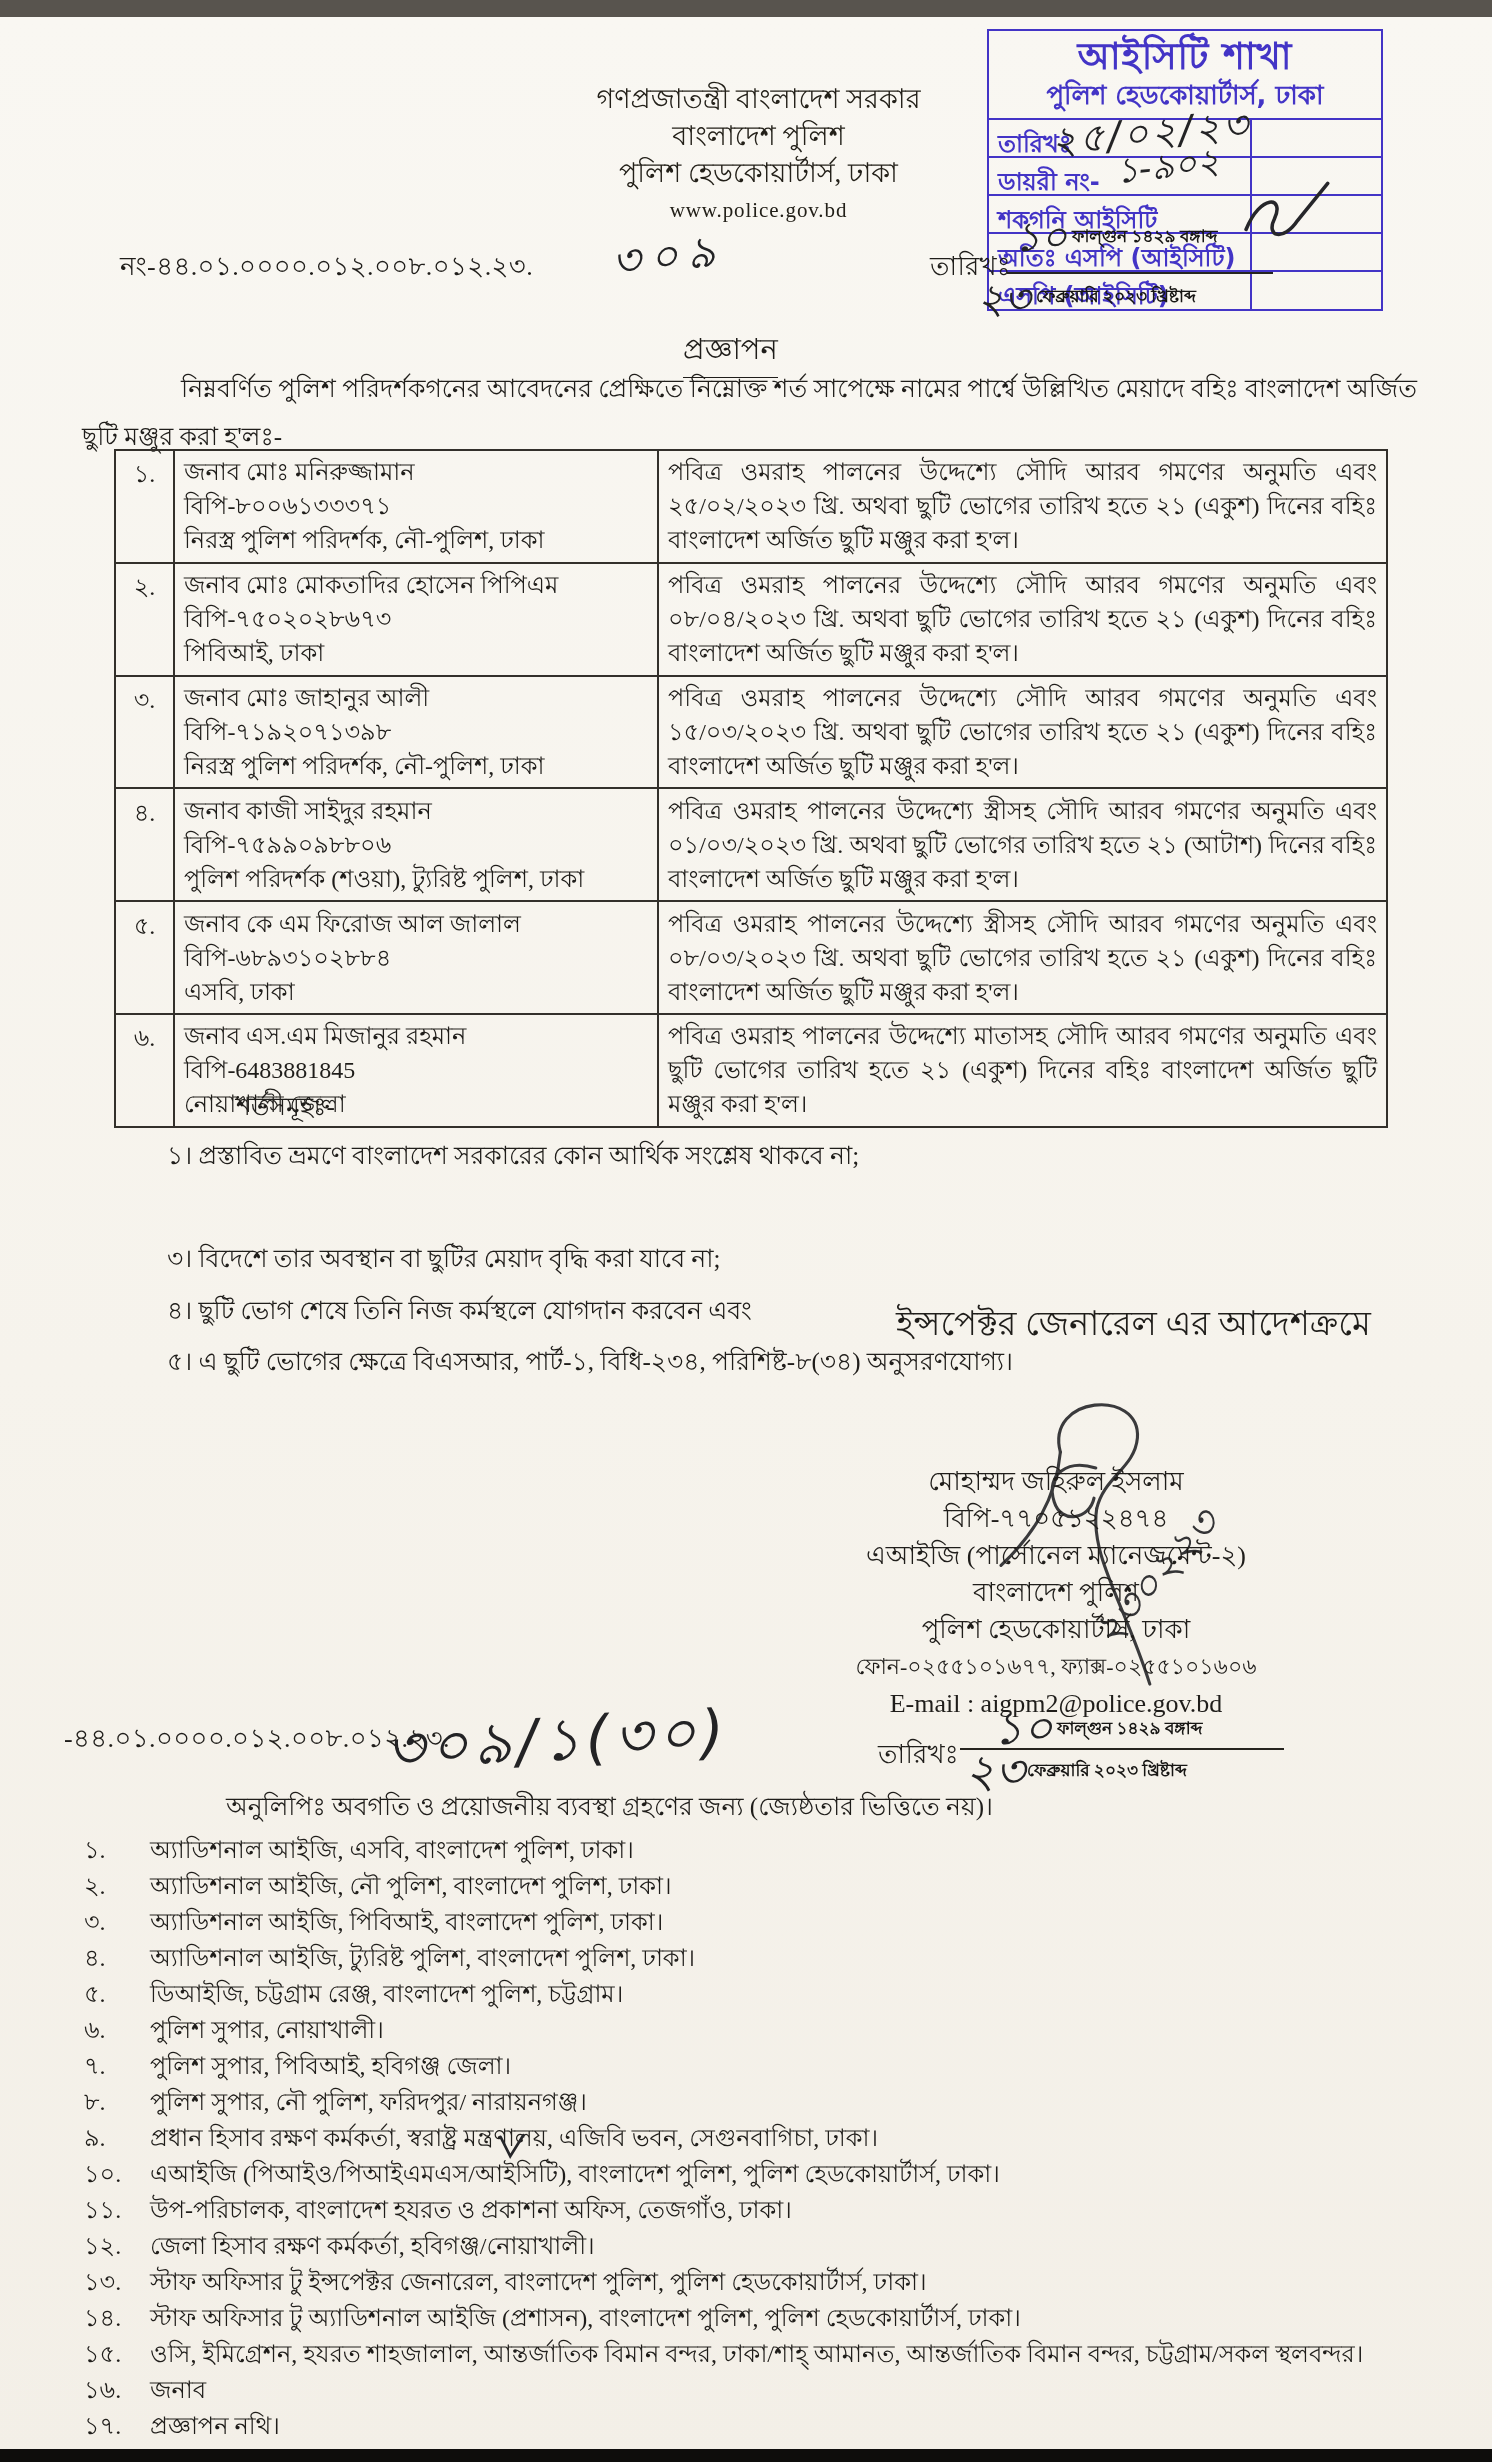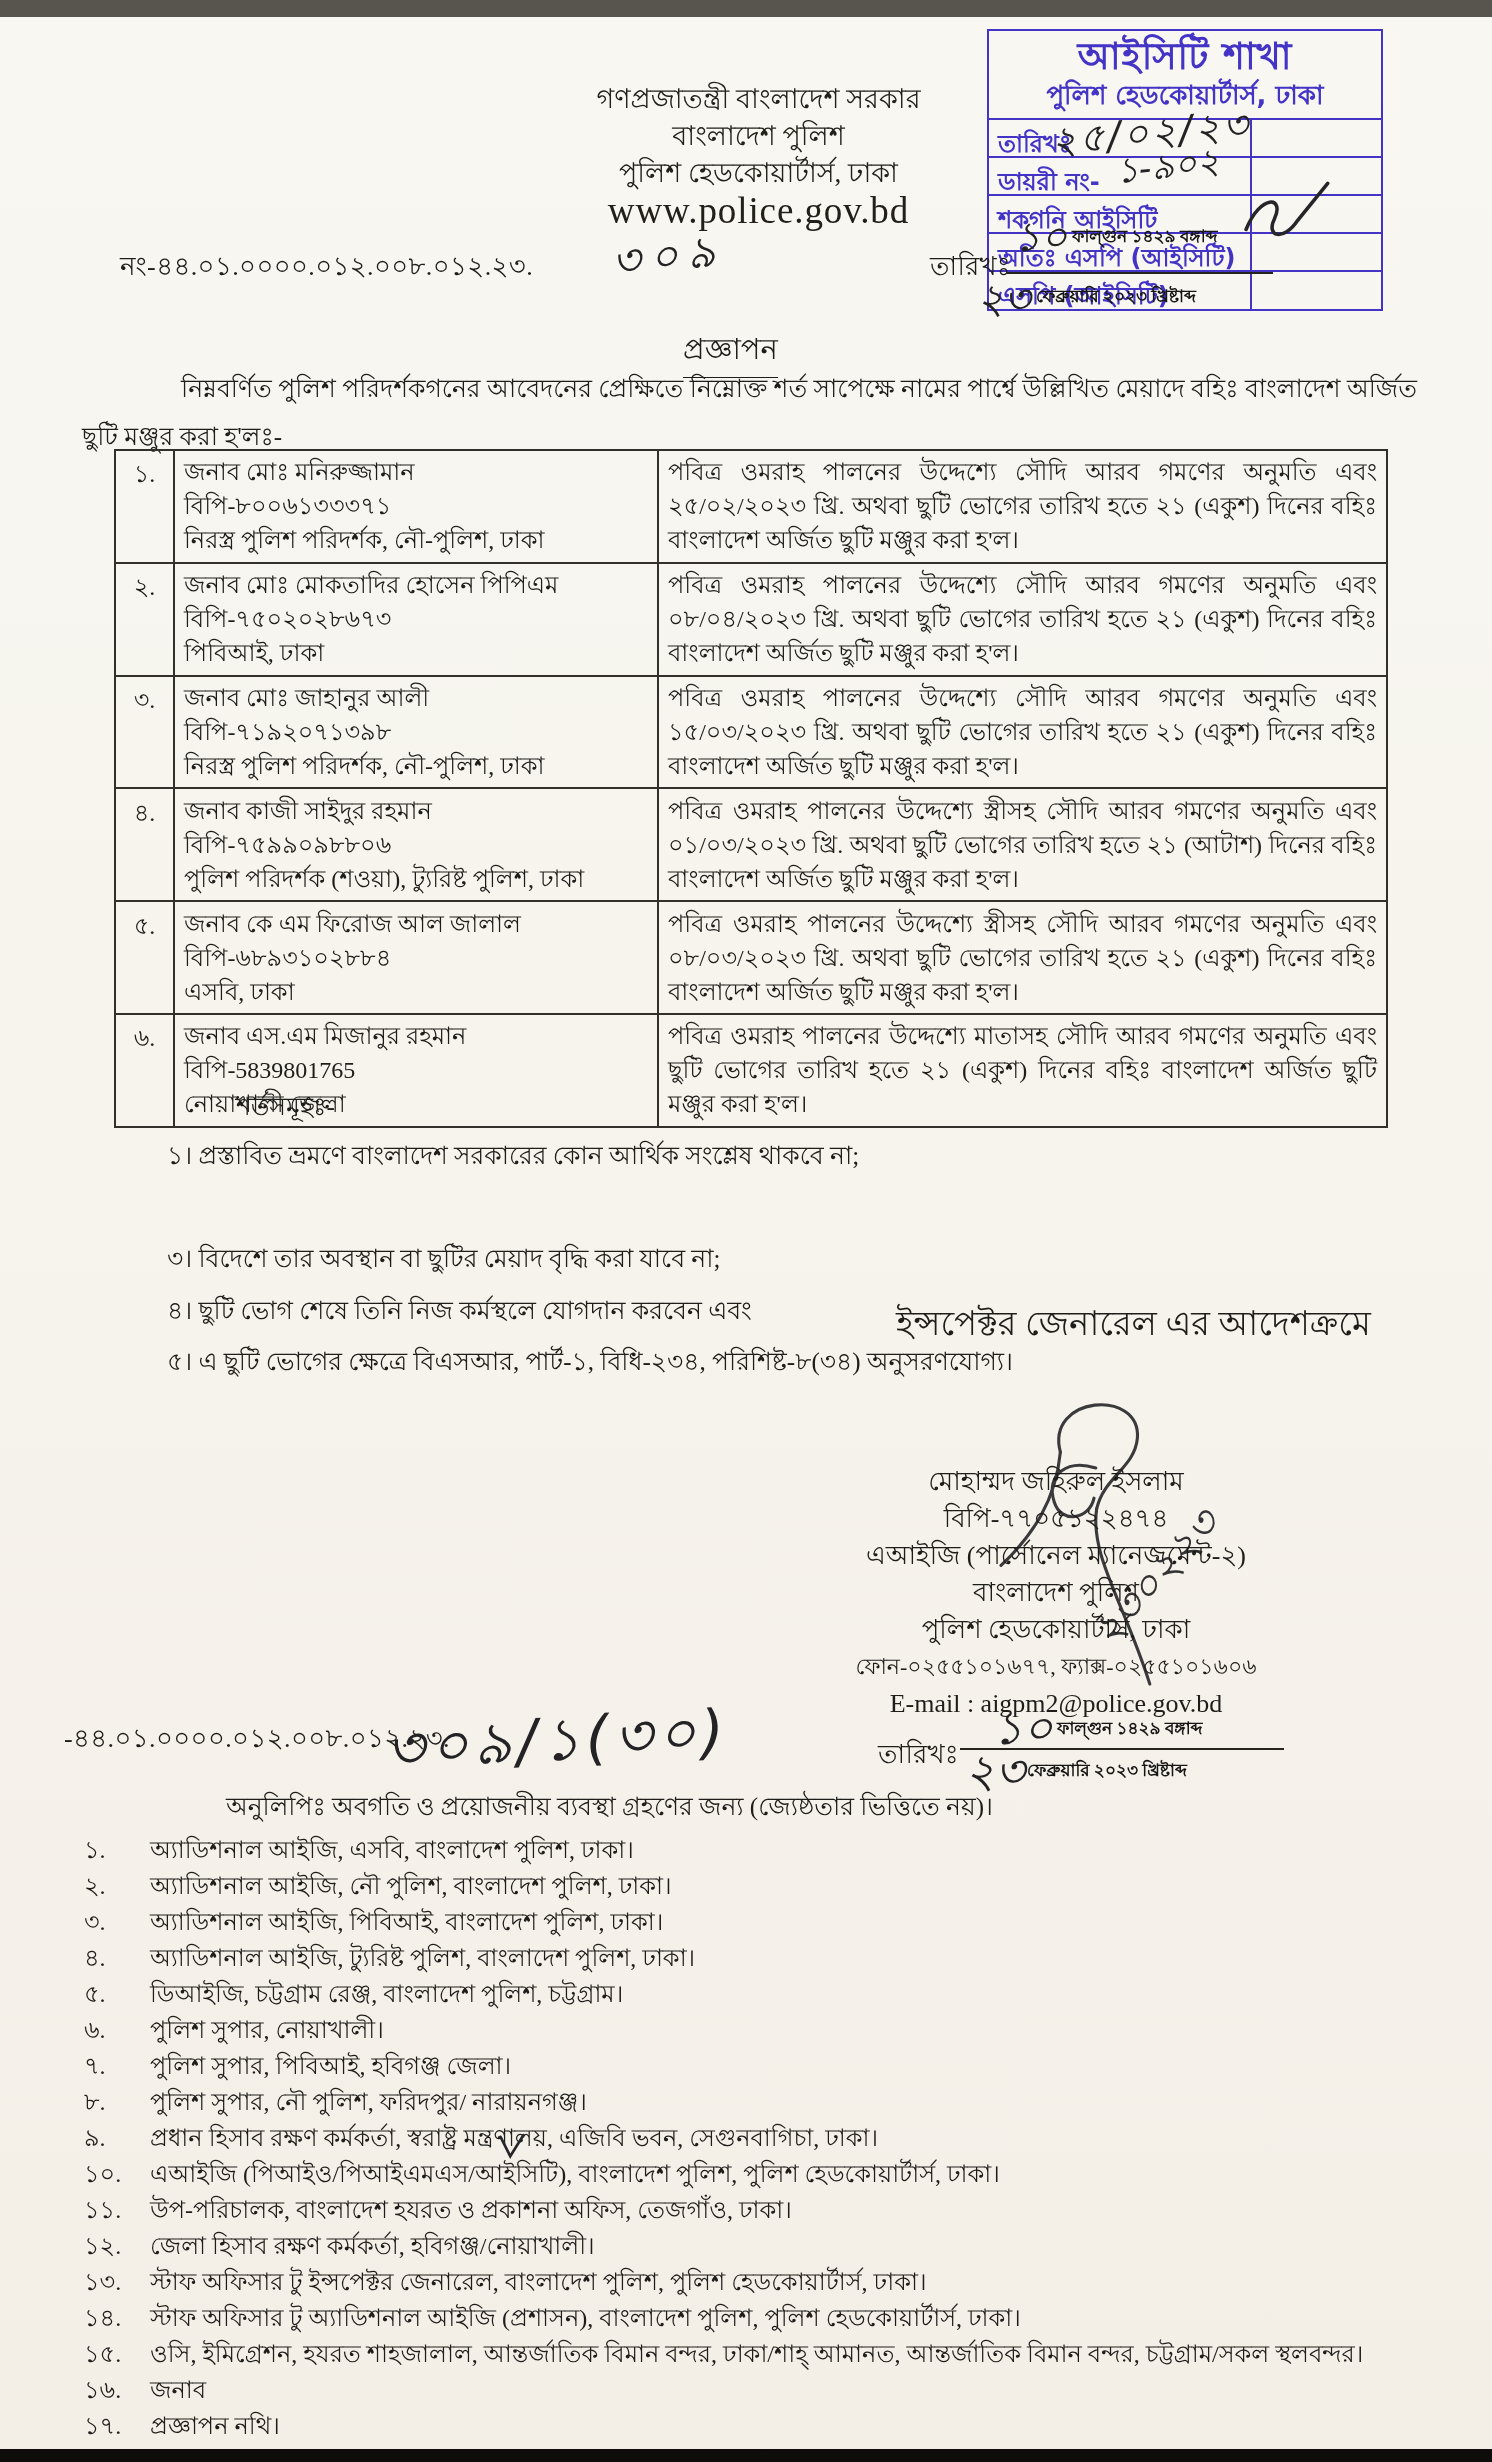--- a/index.html
+++ b/index.html
@@ -10,21 +10,21 @@
     font-family:"Liberation Serif","DejaVu Sans",serif;
     color:#1f1d1a;
   }
   .abs{position:absolute;}
   .hand{
     font-family:"DejaVu Sans",sans-serif;font-style:italic;color:#232325;
     font-weight:500;
   }
   
   .letterhead{left:510px;top:64px;width:497px;text-align:center;line-height:37px;font-size:27px;color:#232019;}
-  .letterhead .site{font-size:37px;letter-spacing:0.9px;}
+  .letterhead .site{font-size:21px;letter-spacing:0.9px;}
   
   .stamp{left:987px;top:12.4px;width:396px;height:282px;border:2.7px solid #4334c6;box-sizing:border-box;}
   .stamp *{box-sizing:border-box;}
   .stamp-head{height:89px;border-bottom:2.7px solid #4334c6;text-align:center;padding-top:3.5px;}
   .stamp-title{font-family:"DejaVu Sans",sans-serif;font-weight:bold;color:#4334c6;font-size:37px;line-height:43px;letter-spacing:0.9px;}
   .stamp-sub{font-family:"DejaVu Sans",sans-serif;font-weight:bold;color:#4334c6;font-size:26px;line-height:35px;}
   .stamp-row{display:flex;height:38px;border-bottom:2.7px solid #4334c6;}
   .stamp-row:last-child{border-bottom:none;}
   .stamp-row .lbl{width:263px;border-right:2.7px solid #4334c6;padding:4.4px 0 0 9px;
     font-family:"DejaVu Sans",sans-serif;font-weight:bold;color:#4334c6;font-size:24px;white-space:nowrap;}
@@ -158,21 +158,21 @@
           <span>জনাব কে এম ফিরোজ আল জালাল</span>
             <span>বিপি-৬৮৯৩১০২৮৮৪</span>
             <span>এসবি, ঢাকা</span>
         </td>
         <td class="desc">পবিত্র ওমরাহ পালনের উদ্দেশ্যে স্ত্রীসহ সৌদি আরব গমণের অনুমতি এবং ০৮/০৩/২০২৩ খ্রি. অথবা ছুটি ভোগের তারিখ হতে ২১ (একুশ) দিনের বহিঃ বাংলাদেশ অর্জিত ছুটি মঞ্জুর করা হ'ল।</td>
       </tr>
       <tr>
         <td class="ser">৬.</td>
         <td class="nm">
           <span>জনাব এস.এম মিজানুর রহমান</span>
-            <span>বিপি-5839801765</span>
+            <span>বিপি-6483881845</span>
             <span>নোয়াখালী জেলা</span>
         </td>
         <td class="desc">পবিত্র ওমরাহ পালনের উদ্দেশ্যে মাতাসহ সৌদি আরব গমণের অনুমতি এবং ছুটি ভোগের তারিখ হতে ২১ (একুশ) দিনের বহিঃ বাংলাদেশ অর্জিত ছুটি মঞ্জুর করা হ'ল।</td>
       </tr>
     </tbody>
   </table>
 
   <div class="abs cond" style="left:236px;top:1070px;">শর্তসমূহঃ-</div>
   <div class="abs cond" style="left:167px;top:1119px;">১। প্রস্তাবিত ভ্রমণে বাংলাদেশ সরকারের কোন আর্থিক সংশ্লেষ থাকবে না;</div>
   <div class="abs cond" style="left:167px;top:1222px;">৩। বিদেশে তার অবস্থান বা ছুটির মেয়াদ বৃদ্ধি করা যাবে না;</div>

